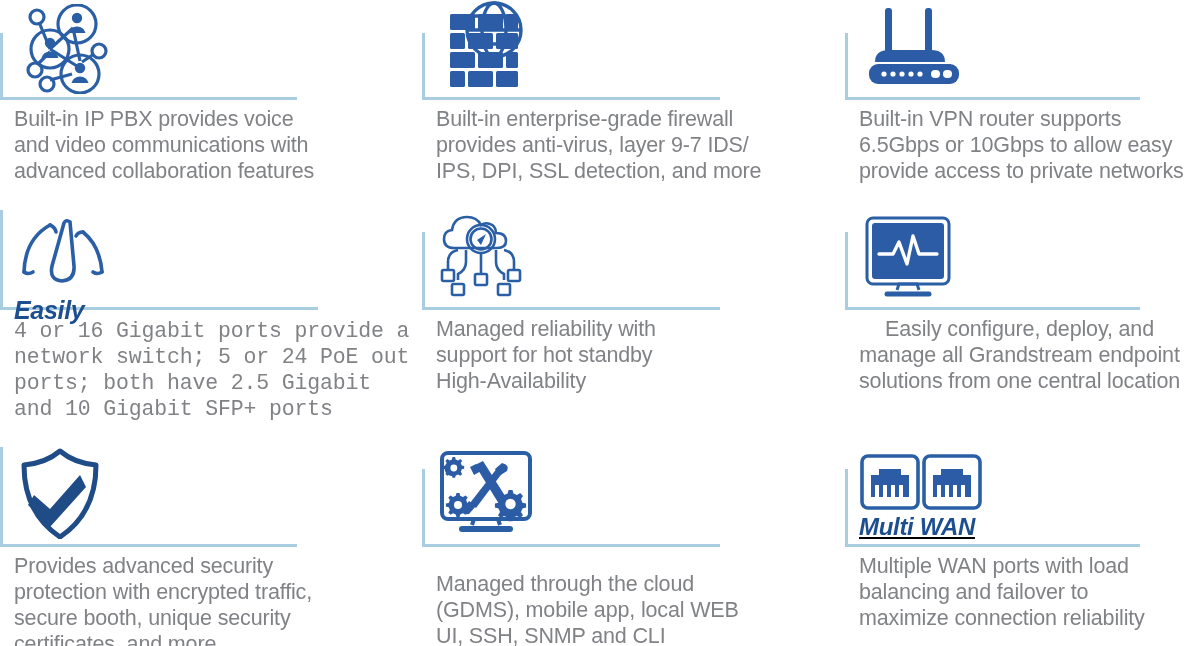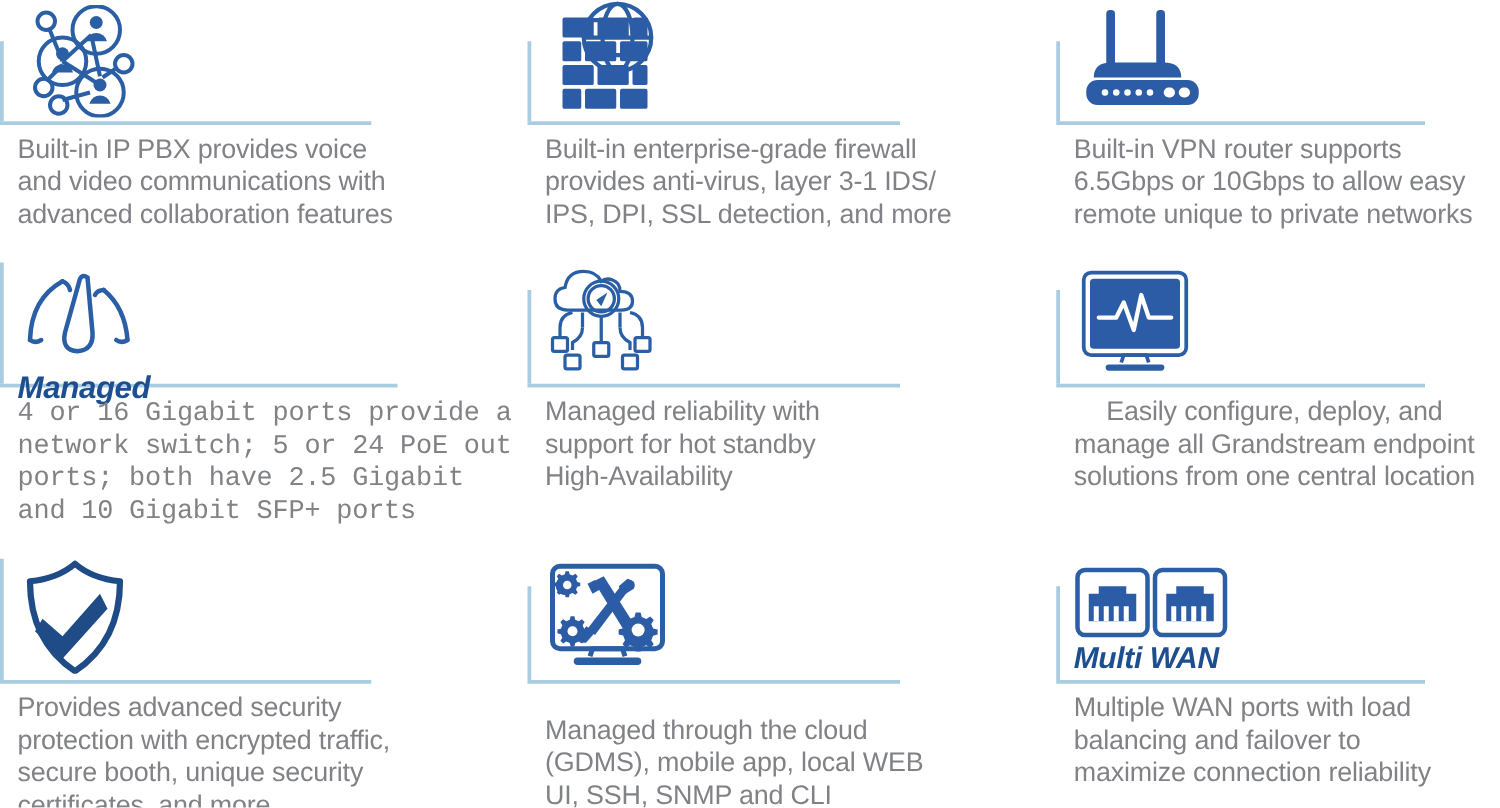--- a/index.html
+++ b/index.html
@@ -127,21 +127,21 @@
           <rect x="14" y="52" width="25" height="16" rx="1.5"></rect>
           <rect x="42" y="52" width="25" height="16" rx="1.5"></rect>
           <rect x="70" y="52" width="12" height="16" rx="1.5"></rect>
           <rect x="14" y="71" width="15" height="16" rx="1.5"></rect>
           <rect x="32" y="71" width="25" height="16" rx="1.5"></rect>
           <rect x="60" y="71" width="22" height="16" rx="1.5"></rect>
         </g>
       </svg>
     </div>
     <div class="desc" style="top:106px;">Built-in enterprise-grade firewall
-provides anti-virus, layer 3-1 IDS/
+provides anti-virus, layer 9-7 IDS/
 IPS, DPI, SSL detection, and more</div>
   </div>
 
   <div class="cell r1 c3">
     <div class="vline" style="height:64px;"></div>
     <div class="hline" style="top:97px;width:295px;"></div>
     <div class="icon-wrap" style="top:6px;">
       <svg width="112" height="78" viewBox="0 0 112 78">
         <g fill="#2d5ca6">
           <rect x="26" y="2" width="7" height="46" rx="3"></rect>
@@ -155,39 +155,39 @@
           <circle cx="43" cy="68" r="2.6"></circle>
           <circle cx="52" cy="68" r="2.6"></circle>
           <circle cx="61" cy="68" r="2.6"></circle>
           <rect x="72" y="64" width="9" height="8" rx="4"></rect>
           <rect x="84" y="64" width="9" height="8" rx="4"></rect>
         </g>
       </svg>
     </div>
     <div class="desc" style="top:106px;">Built-in VPN router supports
 6.5Gbps or 10Gbps to allow easy
-remote unique to private networks</div>
+provide access to private networks</div>
   </div>
 
   <div class="cell r2 c1">
     <div class="vline" style="top:0px;height:97px;"></div>
     <div class="hline" style="top:97px;width:318px;"></div>
     <div class="icon-wrap" style="top:0px;">
       <svg width="104" height="92" viewBox="0 0 104 92">
         <g fill="none" stroke="#2b5fa5" stroke-width="3.6" stroke-linecap="round">
           <path d="M10 62 q1-33 26-47"></path>
           <path d="M10 62 q4 3 9 0"></path>
           <path d="M36 15 q5 2 6 7"></path>
           <path d="M88 62 q-2-26-19-40"></path>
           <path d="M88 62 q-5 3-9 0"></path>
           <path d="M69 22 q-5 0-7 4"></path>
           <path d="M56 12 q-4-3-6 1 L38 56 q-3 14 10 15 q13-1 12-15 z"></path>
         </g>
       </svg>
-      <div class="icon-caption" style="font-size:25px;margin-top:-4px;">Managed</div>
+      <div class="icon-caption" style="font-size:25px;margin-top:-4px;">Easily</div>
     </div>
     <div class="desc" style="top:108px;font-family:Liberation Mono, monospace;">4 or 16 Gigabit ports provide a
 network switch; 5 or 24 PoE out
 ports; both have 2.5 Gigabit
 and 10 Gigabit SFP+ ports</div>
   </div>
 
   <div class="cell r2 c2">
     <div class="vline" style="top:22px;height:75px;"></div>
     <div class="hline" style="top:97px;width:298px;"></div>
@@ -281,21 +281,21 @@
       </svg>
     </div>
     <div class="desc" style="top:124px;">Managed through the cloud
 (GDMS), mobile app, local WEB
 UI, SSH, SNMP and CLI</div>
   </div>
 
   <div class="cell r3 c3">
     <div class="vline" style="top:22px;height:75px;"></div>
     <div class="hline" style="top:97px;width:295px;"></div>
-    <div class="icon-wrap" style="top:6px;">
+    <div class="icon-wrap" style="top:6px;text-decoration:underline;">
       <svg width="124" height="60" viewBox="0 0 124 60">
         <g fill="none" stroke="#2b5fa5" stroke-width="3.6">
           <rect x="3" y="3" width="56" height="52" rx="6"></rect>
           <rect x="65" y="3" width="56" height="52" rx="6"></rect>
         </g>
         <g fill="#2d5ca6">
           <path d="M12 22 h8 v-6 h22 v6 h8 v22 h-38 z"></path>
           <path d="M74 22 h8 v-6 h22 v6 h8 v22 h-38 z"></path>
         </g>
         <g fill="#ffffff">

